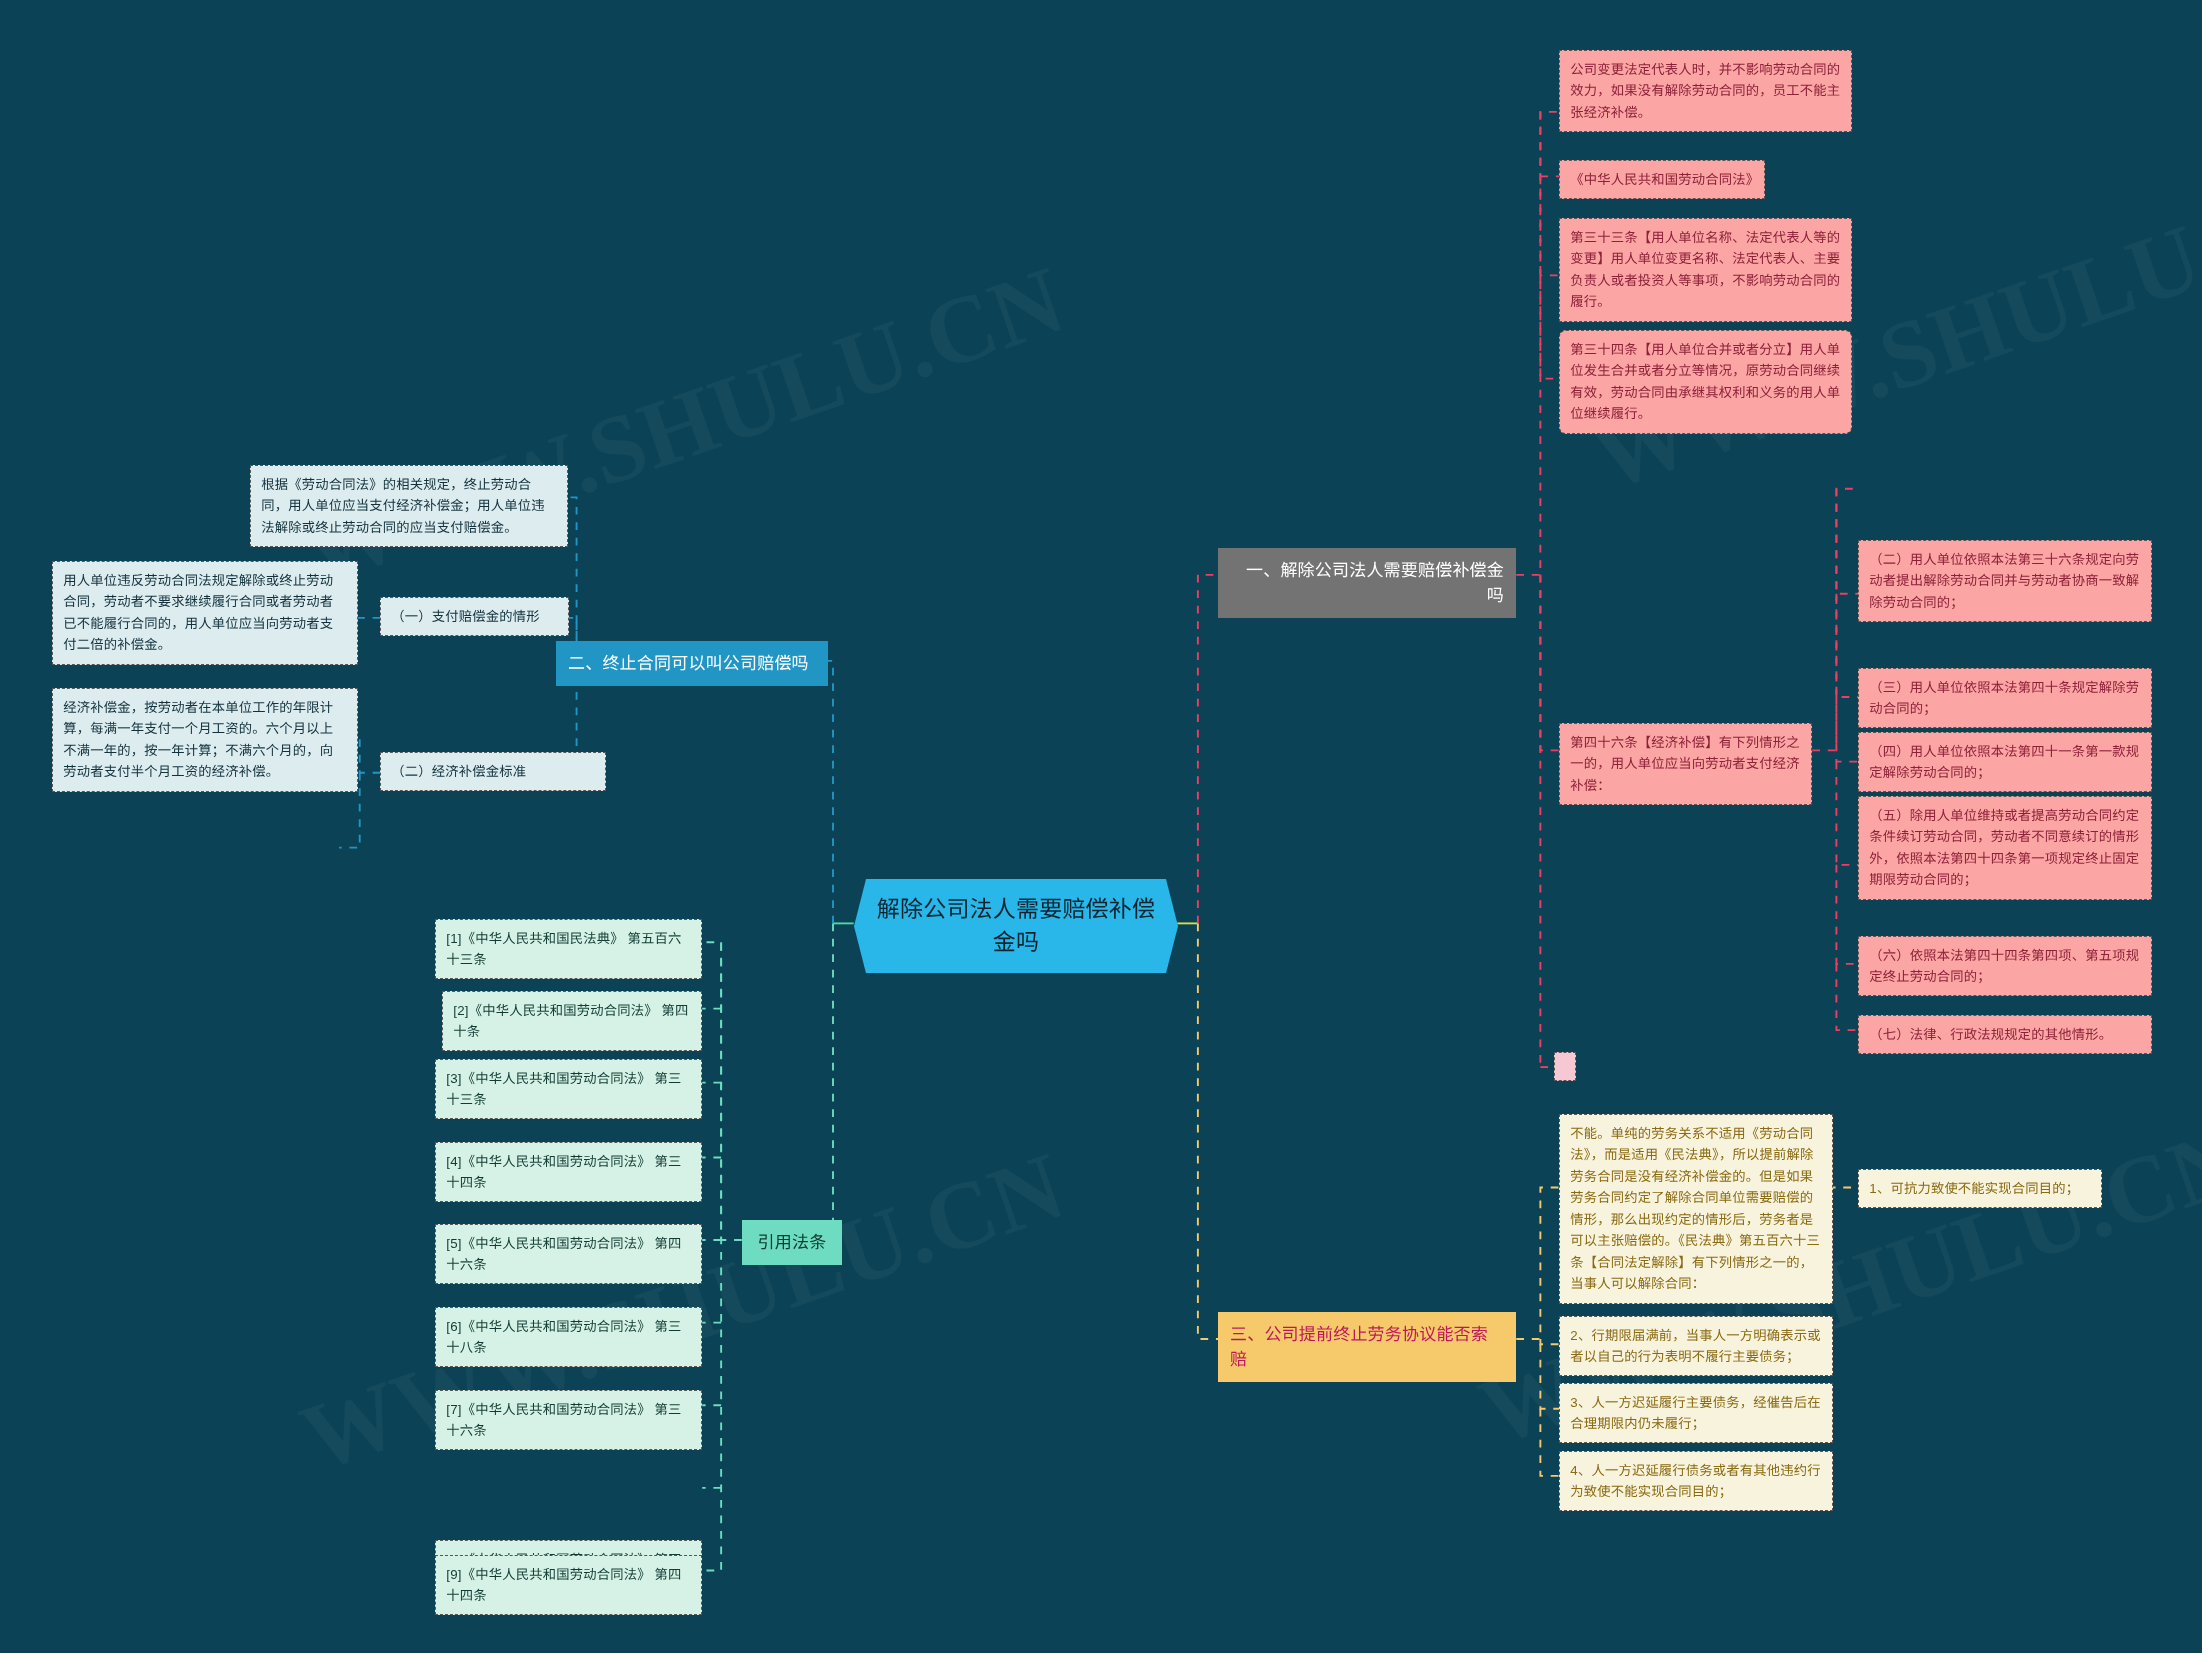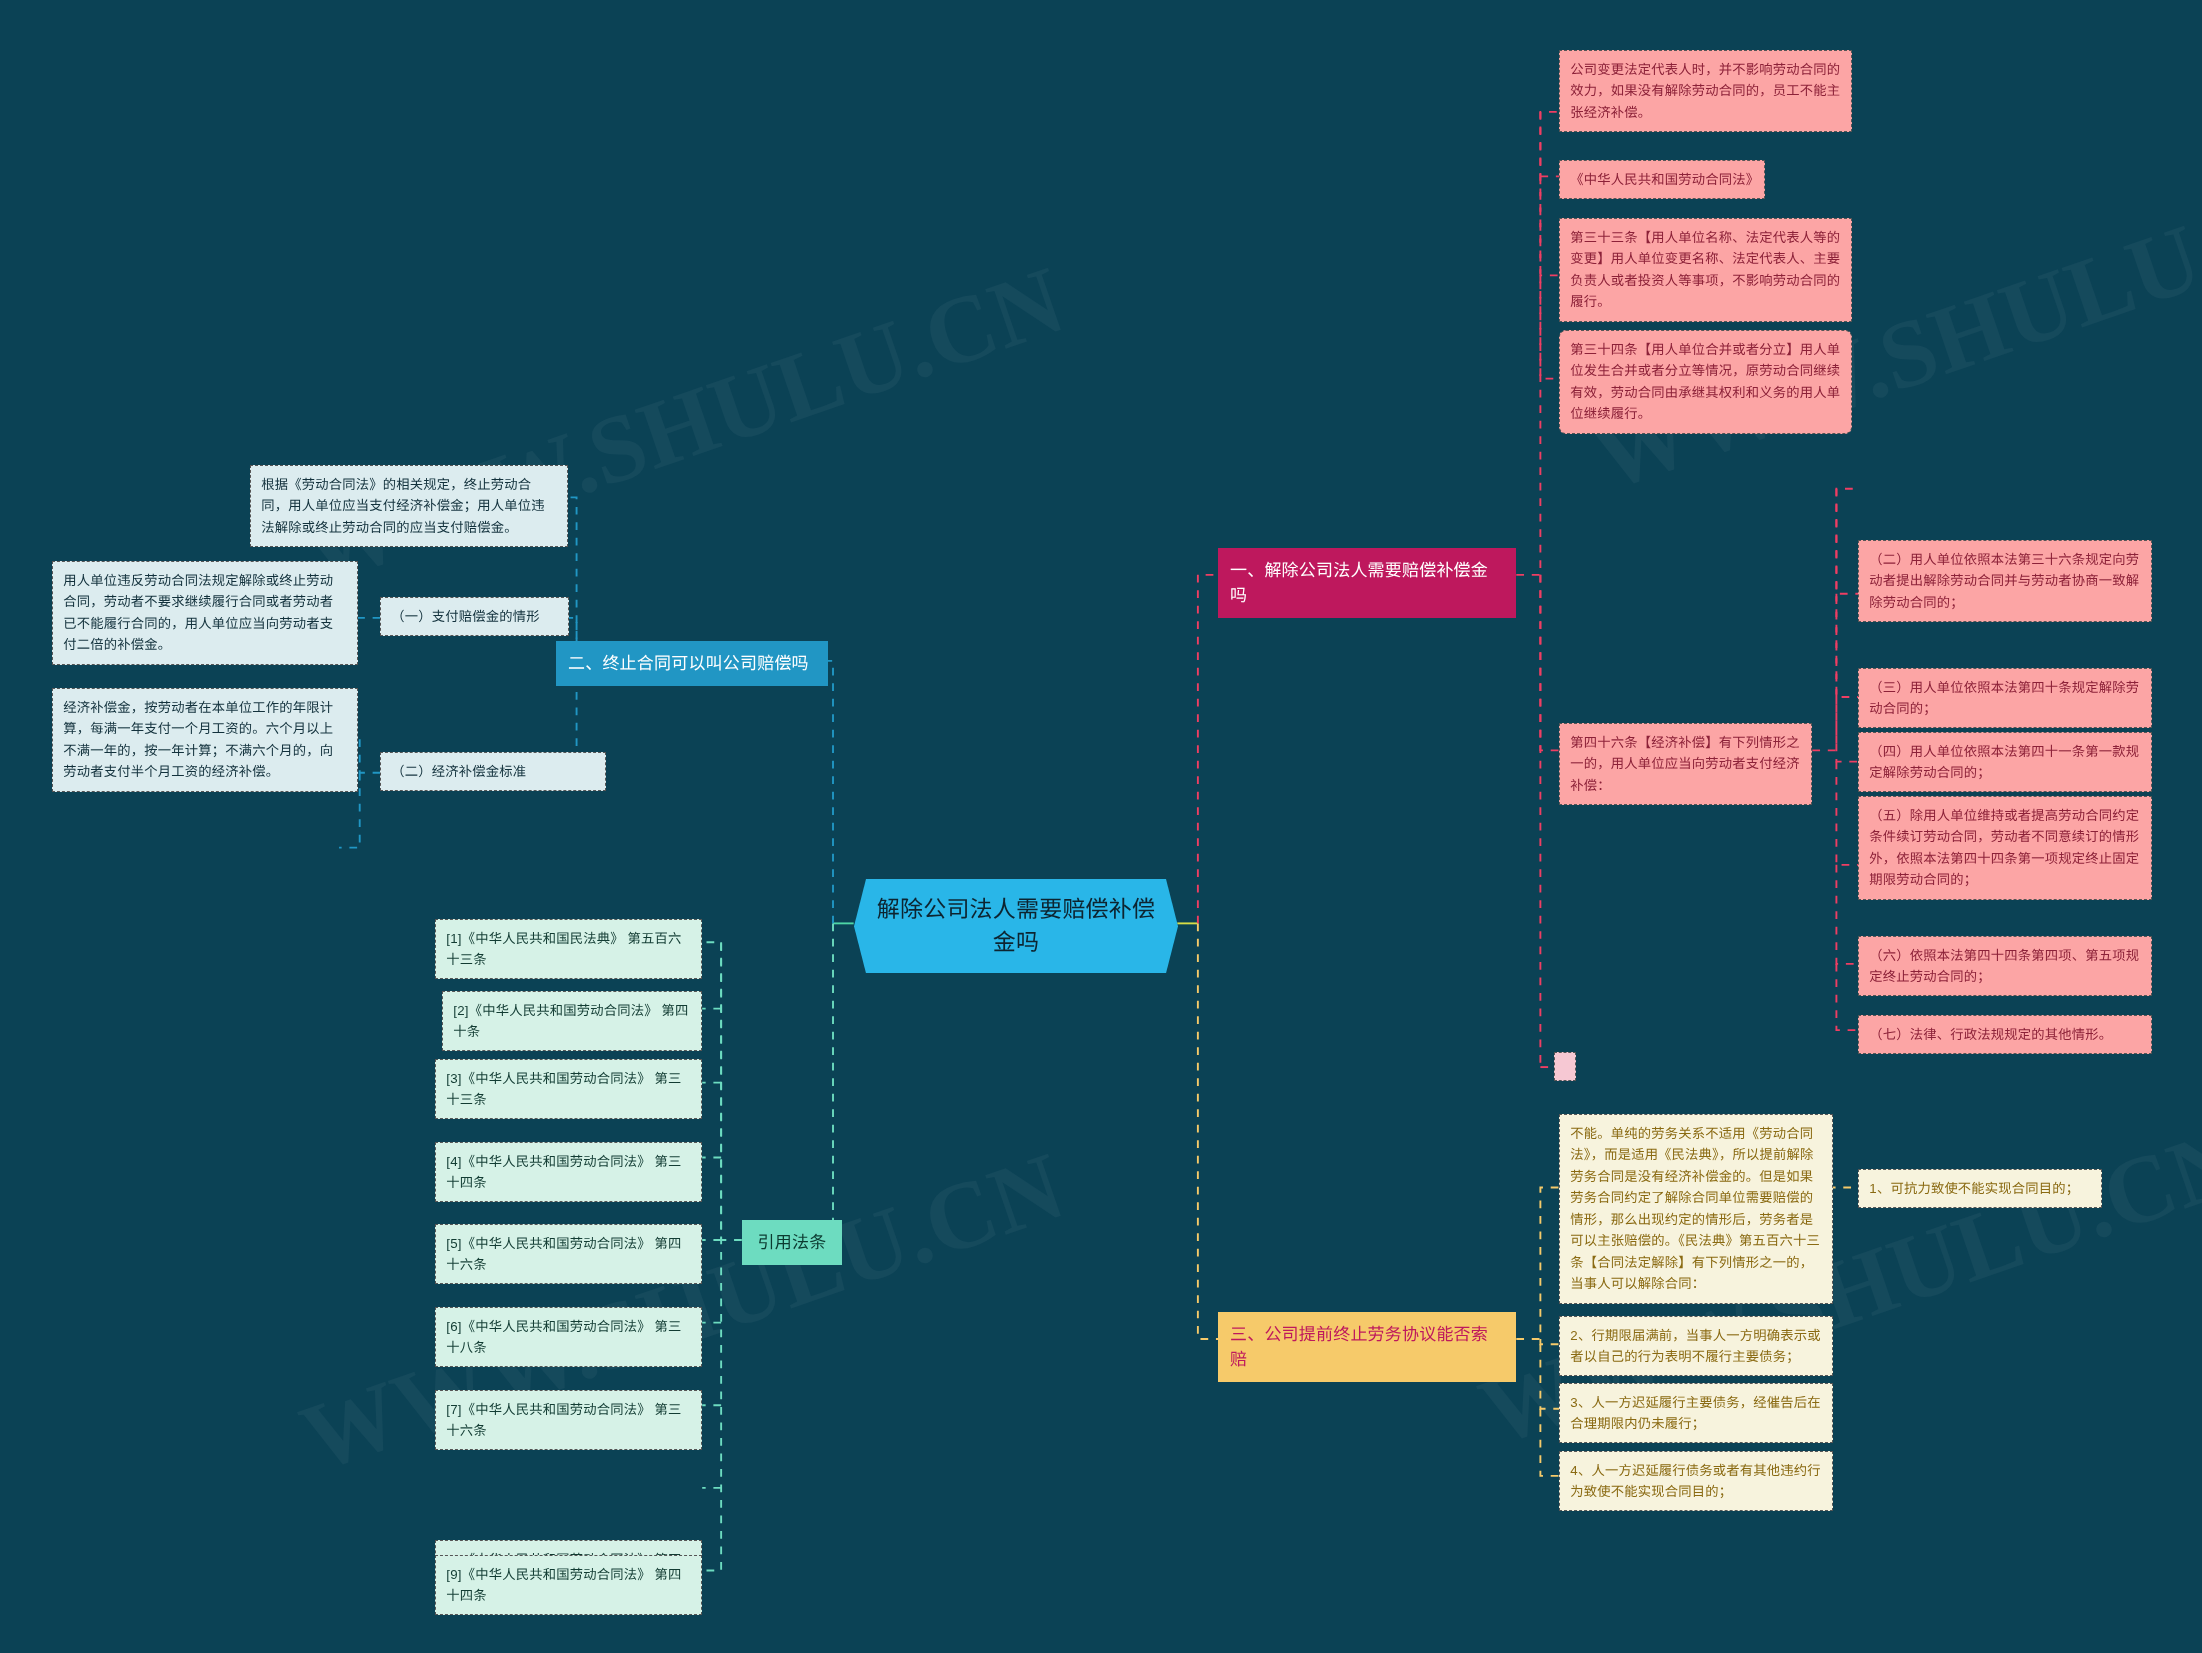--- a/index.html
+++ b/index.html
@@ -41,21 +41,21 @@
     font-size:23px;line-height:1.45;
     padding:13.8px 15.5px;
     clip-path:polygon(12px 0,calc(100% - 12px) 0,100% 50%,calc(100% - 12px) 100%,12px 100%,0 50%);
   }
 
   
   .branch{
     border:none;color:#10222b;
     font-size:17px;padding:9.5px 12px;line-height:1.5;
   }
-  .branch-red{background:#be185d;color:#fff;}
+  .branch-red{background:#737373;color:#fff;text-align:right;}
   .branch-blue{background:#2196c4;color:#fff;}
   .branch-orange{background:#f6ca6a;color:#be185d;}
   .branch-green{background:#6ddcc0;color:#0c3a30;}
 
   
   .pink{background:#fca5a5;color:#8c2138;border-color:#555;font-size:13.3px;padding:7.7px 10.3px;}
   .cream{background:#f7f3dd;color:#8a6a12;border-color:#555;font-size:13.3px;padding:7.7px 10.3px;}
   .paleblue{background:#dcecef;color:#12313c;border-color:#555;font-size:13.3px;padding:7.7px 10.3px;}
   .mint{background:#d6f2e7;color:#123c33;border-color:#555;font-size:13.3px;padding:7.7px 10.3px;}
   .tinypink{background:#f6c8d3;border-color:#555;}

